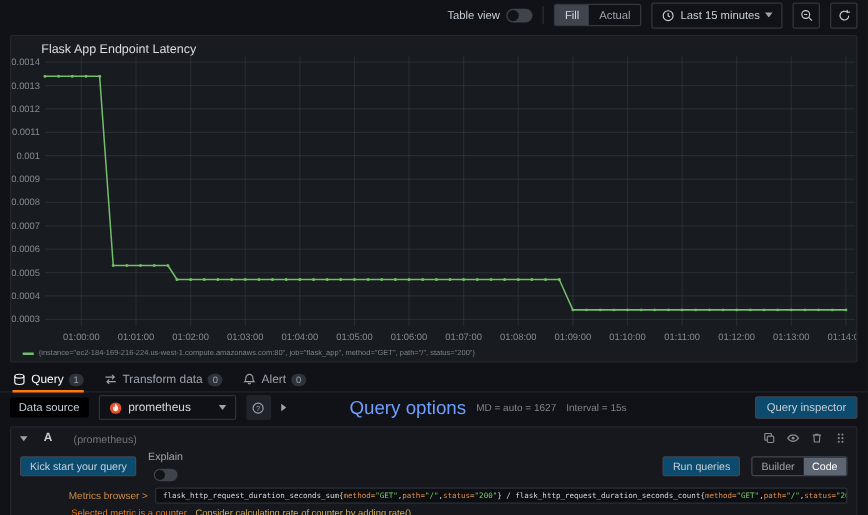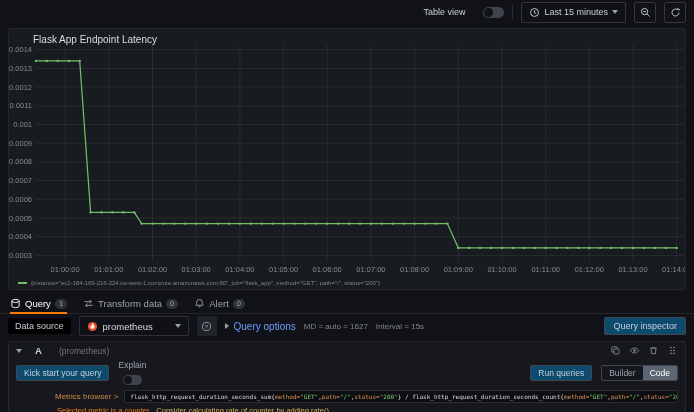--- a/index.html
+++ b/index.html
@@ -3,21 +3,21 @@
 <meta charset="utf-8">
 <style>
   * { box-sizing: border-box; margin: 0; padding: 0; }
   html,body { width:694px; height:412px; overflow:hidden; }
   body { background:#111217; font-family:"Liberation Sans", sans-serif; color:#d8d9da; font-size:9.5px; }
   button { font-family:inherit; cursor:pointer; }
 
   
   .topbar { height:24px; display:flex; align-items:center; justify-content:flex-end; gap:8px; padding:0 8px; }
   .tb-label { font-size:9px; color:#c7d0d9; }
-  .tv-group { display:flex; align-items:center; gap:18px; }
+  .tv-group { display:flex; align-items:center; gap:5px; }
   .switch { display:inline-block; width:21px; height:11px; border-radius:6px; background:#3e434c; position:relative; }
   .switch .knob { position:absolute; left:1px; top:1px; width:9px; height:9px; border-radius:50%; background:#121317; }
   .vsep { width:1px; height:14px; background:#2c2f35; }
   .seg-group { display:flex; border:1px solid #33363d; border-radius:2px; overflow:hidden; }
   .seg { background:transparent; border:0; color:#9da3ad; font-size:9px; padding:3px 8px; }
   .seg.active { background:#3f444d; color:#d8d9da; }
   .btn { display:flex; align-items:center; gap:4px; background:transparent; border:1px solid #33363d; border-radius:2px; color:#c7d0d9; font-size:9px; padding:3px 7px; height:21px; }
   .btn.sq { width:22px; justify-content:center; padding:0; }
   .ic { width:11px; height:11px; stroke-width:1; }
   .chev-down { width:0; height:0; border-left:3.5px solid transparent; border-right:3.5px solid transparent; border-top:4px solid #9da3ad; display:inline-block; }
@@ -44,21 +44,21 @@
   .ticon svg { width:11px; height:11px; }
   .tbadge { background:#2e323a; color:#9da3ad; font-size:7.5px; border-radius:7px; padding:0 4px; line-height:10px; height:10px; }
 
   
   .ds-row { display:flex; align-items:center; gap:8px; padding:0 8px; height:24px; }
   .ds-label { background:#000000; color:#c7d0d9; font-size:9px; padding:3px 7px; border-radius:2px; }
   .ds-select { display:flex; align-items:center; gap:5px; background:#0f1116; border:1px solid #2e3138; border-radius:2px; padding:2px 7px; height:20px; min-width:110px; font-size:9.5px; color:#d8d9da; cursor:pointer; }
   .ds-select .chev-down { margin-left:auto; }
   .iconbtn { background:#202329; border:0; border-radius:2px; width:20px; height:20px; display:flex; align-items:center; justify-content:center; color:#9da3ad; }
   .qo-group { display:flex; align-items:center; gap:5px; cursor:pointer; }
-  .qo-link { color:#6e9fff; font-size:10px; }
+  .qo-link { color:#6e9fff; font-size:15px;margin-left:46px; }
   .qo-summary { color:#81868f; font-size:8px; }
   .spacer { flex:1; }
   .btn2 { background:#0c4a6e; border:1px solid #41454e; border-radius:2px; color:#c7d0d9; font-size:9px; padding:3px 8px; }
 
   
   .qcard { margin:3px 8px 0; background:#16181d; border:1px solid #25262c; border-radius:2px; }
   .qhead { display:flex; align-items:center; gap:7px; padding:3px 7px 2px; }
   .refid { font-size:9.5px; font-weight:bold; color:#c7d0d9; margin-left:6px; }
   .dshint { font-size:8.5px; color:#73767d; margin-left:10px; }
   .qactions { display:flex; align-items:center; gap:8px; color:#868b94; }
@@ -85,20 +85,24 @@
 <body>
 
 <div class="topbar">
   <div class="tv-group">
     <span class="tb-label">Table view</span>
     <span class="switch">
         <span class="knob"></span>
       </span>
   </div>
   <span class="vsep"></span>
+  <div class="seg-group">
+    <button class="seg active">Fill</button>
+    <button class="seg">Actual</button>
+  </div>
   <button class="btn">
     <svg class="ic" viewBox="0 0 12 12">
         <circle cx="6" cy="6" r="4.3" fill="none" stroke="currentColor"></circle>
         <path d="M6 3.6V6.2L7.7 7.2" fill="none" stroke="currentColor"></path>
       </svg>
     <span>Last 15 minutes</span>
     <span class="chev-down"></span>
   </button>
   <button class="btn sq">
     <svg class="ic" viewBox="0 0 12 12">

